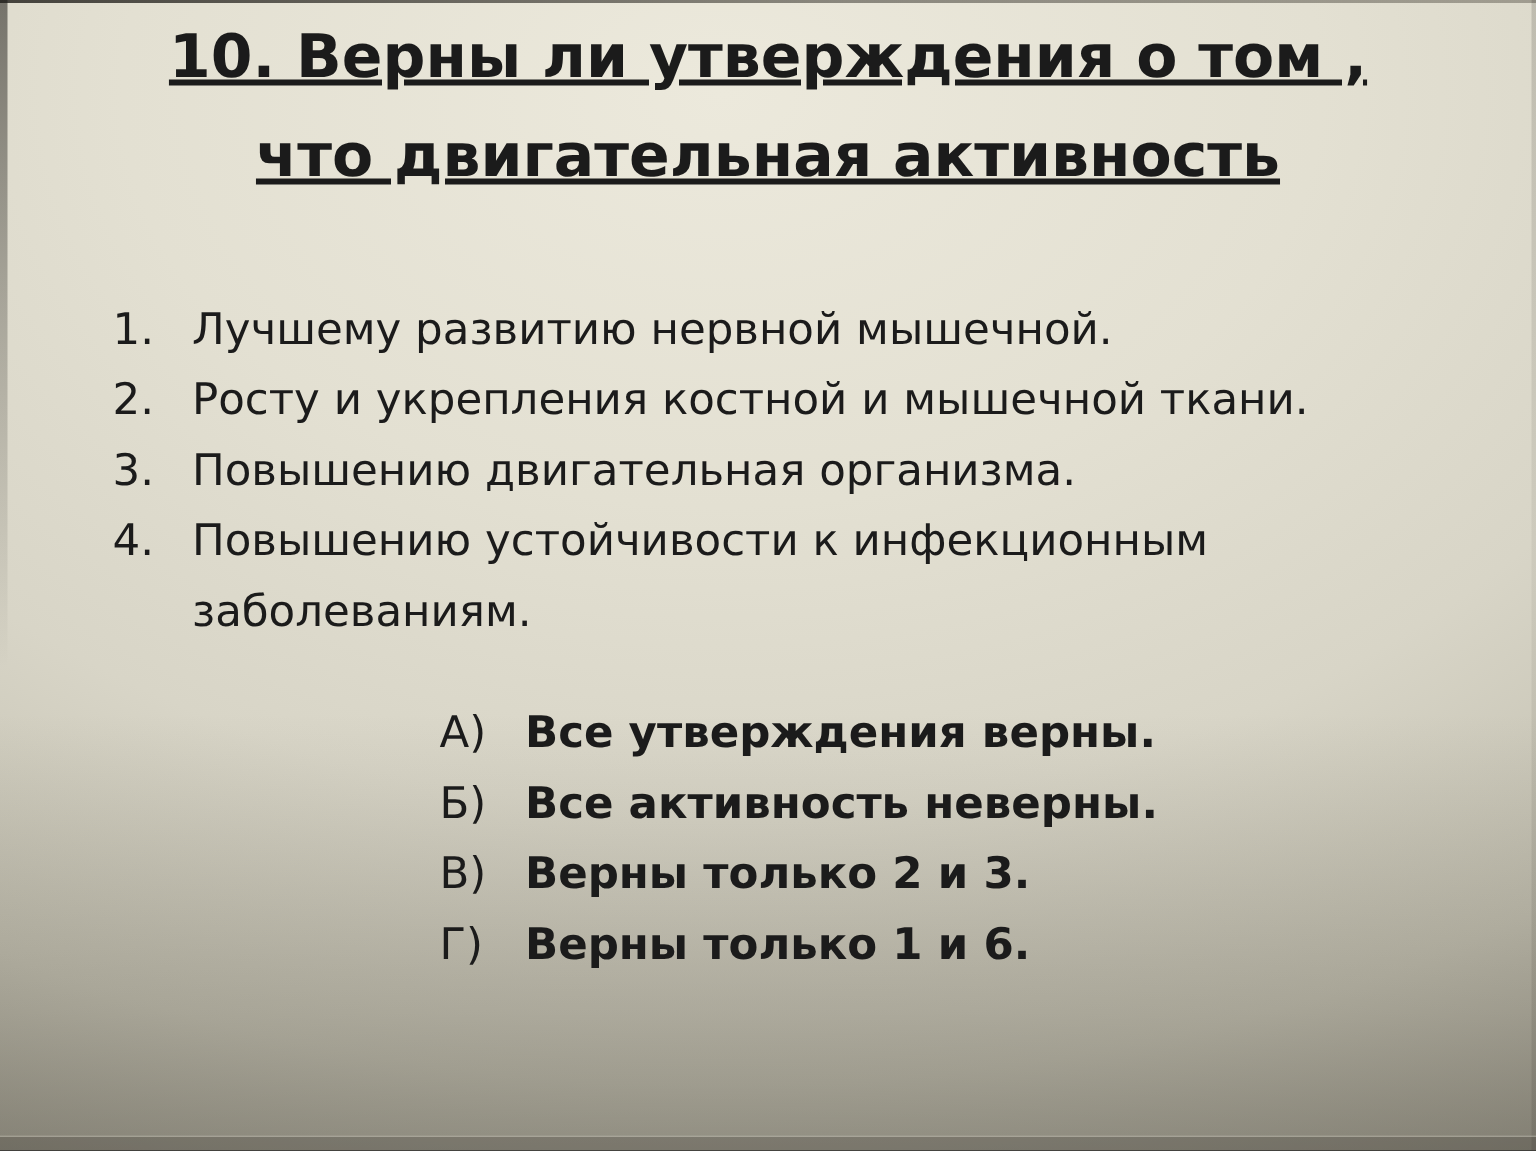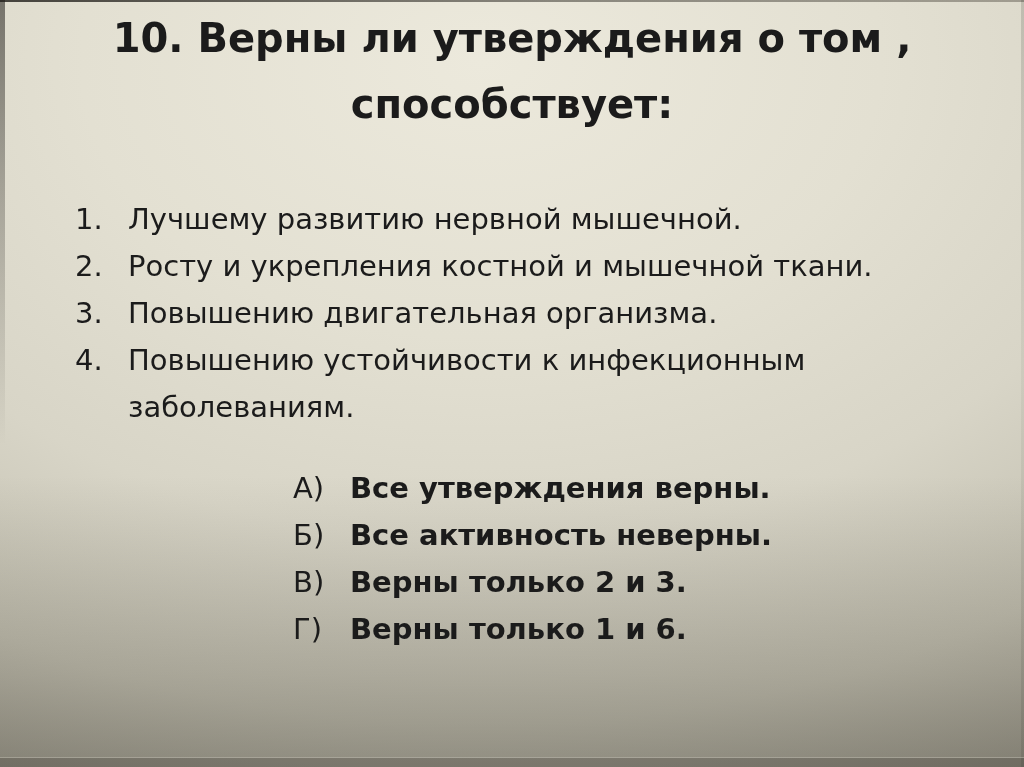--- a/index.html
+++ b/index.html
@@ -40,20 +40,21 @@
   }
 
   .title {
     position: absolute;
     top: 5px; left: 0; right: 0;
     text-align: center;
     font-size: 40px;
     font-weight: 700;
     line-height: 66px;
     white-space: nowrap;
+    text-decoration: underline;
   }
 
   .statements {
     position: absolute;
     top: 196px; left: 75px; right: 85px;
     font-size: 29px;
     line-height: 47px;
   }
   .s-row { display: flex; align-items: baseline; }
   .s-marker { flex: 0 0 53px; }
@@ -69,21 +70,21 @@
   .o-marker { flex: 0 0 57px; }
   .o-text { flex: 1 1 auto; font-weight: bold; }
 </style>
 </head>
 <body>
 
 <div class="slide">
 
   <div class="title">
     <div class="title-line">10. Верны ли утверждения о том ,</div>
-    <div class="title-line">способствует:</div>
+    <div class="title-line">что двигательная активность</div>
   </div>
 
   <div class="statements">
     <div class="s-row">
       <span class="s-marker">1.</span>
       <span class="s-text">Лучшему развитию нервной мышечной.</span>
     </div>
     <div class="s-row">
       <span class="s-marker">2.</span>
       <span class="s-text">Росту и укрепления костной и мышечной ткани.</span>

